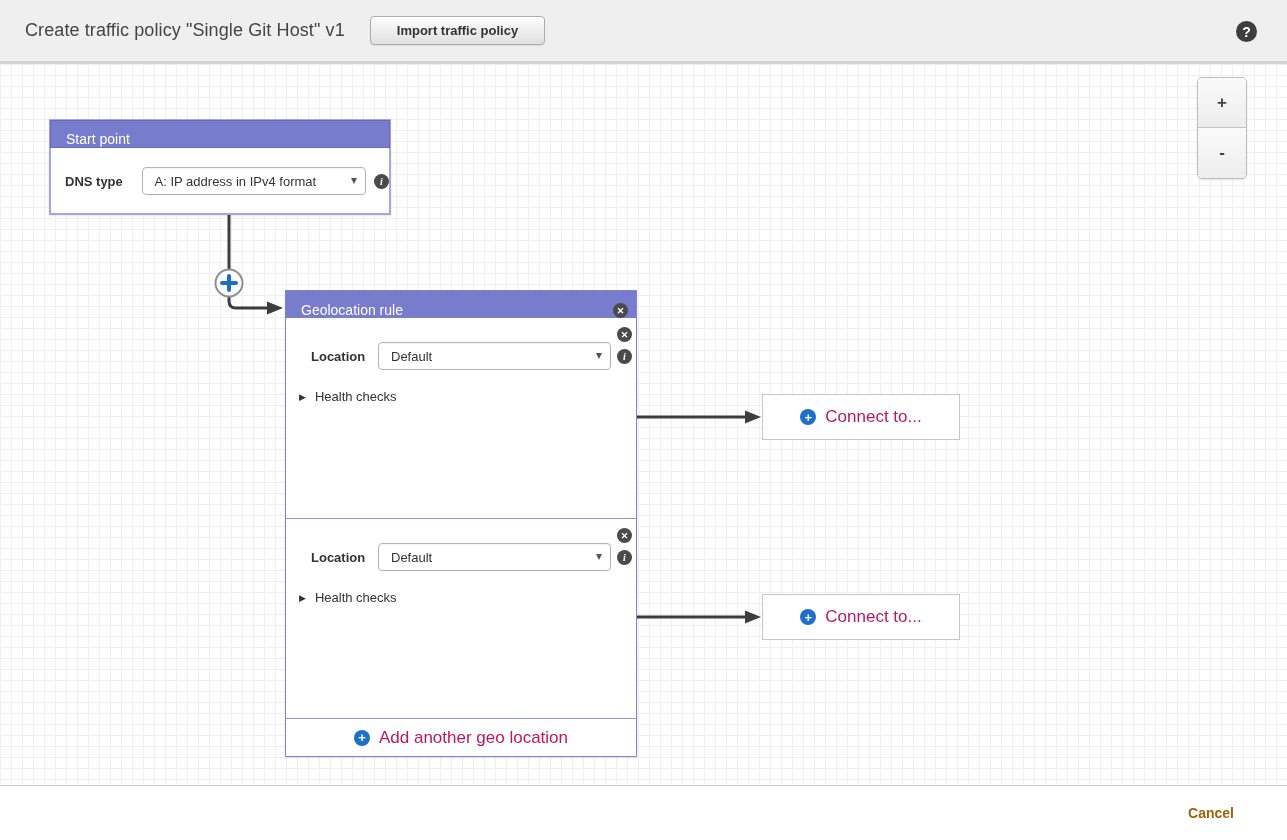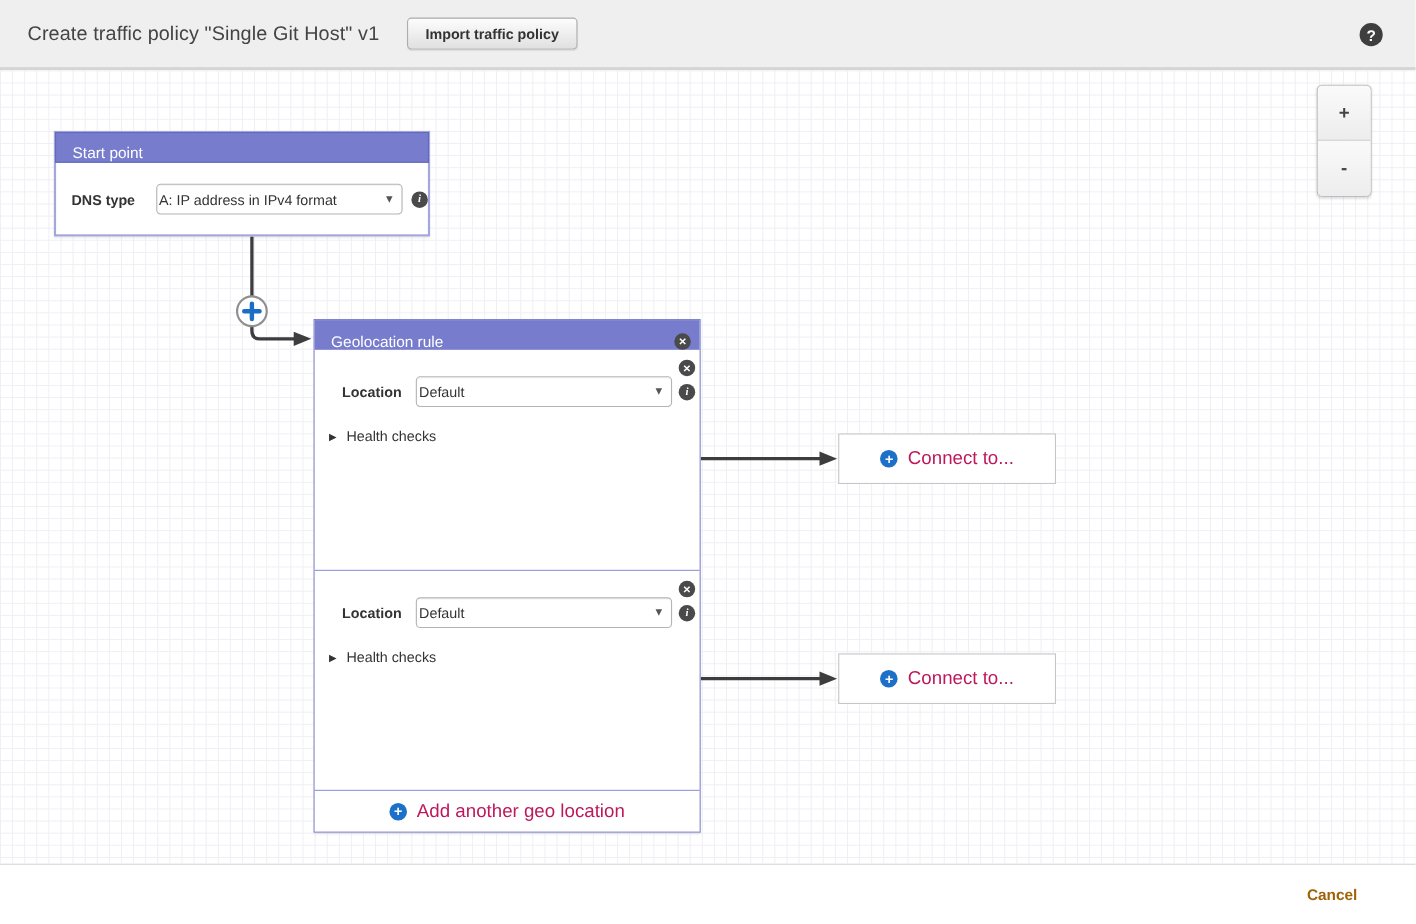--- a/index.html
+++ b/index.html
@@ -3,21 +3,21 @@
 <meta charset="utf-8">
 <style>
   * { margin:0; padding:0; box-sizing:border-box; }
   html,body { width:1287px; height:840px; overflow:hidden;
     font-family:"Liberation Sans", sans-serif; background:#fff; }
 
   
   .topbar { height:64px; background:#efefef; border-bottom:3px solid #d5d5d5;
     display:flex; align-items:center; padding:0 30px 0 25px; position:relative; }
   .page-title { font-size:18px; color:#444; letter-spacing:0.1px; }
-  .import-btn { margin-left:25px; height:29px; padding:0 16px; font-size:13px;
+  .import-btn { margin-left:25px; height:29px; padding:0 26px; font-size:13px;
     font-weight:bold; color:#333; border:1px solid #adadad; border-radius:4px;
     background:linear-gradient(#fdfdfd,#e0e0e0); cursor:pointer;
     box-shadow:0 1px 1px rgba(0,0,0,.08); font-family:"Liberation Sans",sans-serif; }
   .help-icon { position:absolute; right:30px; top:21px; width:21px; height:21px;
     border-radius:50%; background:#3e3e3e; color:#fff; font-size:14px; font-weight:bold;
     display:flex; align-items:center; justify-content:center; cursor:pointer; }
 
   
   .canvas { position:relative; width:1287px; height:721px; background-color:#fff;
     background-image:
@@ -42,21 +42,21 @@
 
   
   .start-box { left:49px; top:55px; width:342px; height:96px;
     border:2px solid #a4a7dc; box-shadow:0 1px 2px rgba(0,0,0,.1); }
   .start-box .pbox-header { height:28px; margin:-1px; border:1px solid #6569bd; }
   .dns-row { display:flex; align-items:center; padding:20px 0 0 14px; }
   .field-label { font-size:13px; font-weight:bold; color:#333; }
   .dns-row .field-label { width:78px; }
 
   .dropdown { position:relative; height:28px; background:#fff; border:1px solid #b4b4b4;
-    border-radius:4px; display:flex; align-items:center; padding:0 22px 0 2px;
+    border-radius:4px; display:flex; align-items:center; padding:0 22px 0 12px;
     font-size:13px; color:#333; cursor:pointer; box-shadow:inset 0 1px 1px rgba(0,0,0,.05); }
   .dropdown .caret { position:absolute; right:8px; top:50%; transform:translateY(-54%);
     font-size:12px; color:#555; }
   .dns-dropdown { width:228px; }
 
   .info-icon { width:15px; height:15px; border-radius:50%; background:#4a4a4a; color:#fff;
     font-size:10px; font-weight:bold; display:flex; align-items:center; justify-content:center;
     cursor:pointer; flex:0 0 auto; font-family:"Liberation Serif",serif; font-style:italic; }
   .close-icon { width:15px; height:15px; border-radius:50%; background:#4a4a4a; color:#fff;
     font-size:9px; font-weight:bold; display:flex; align-items:center; justify-content:center;

